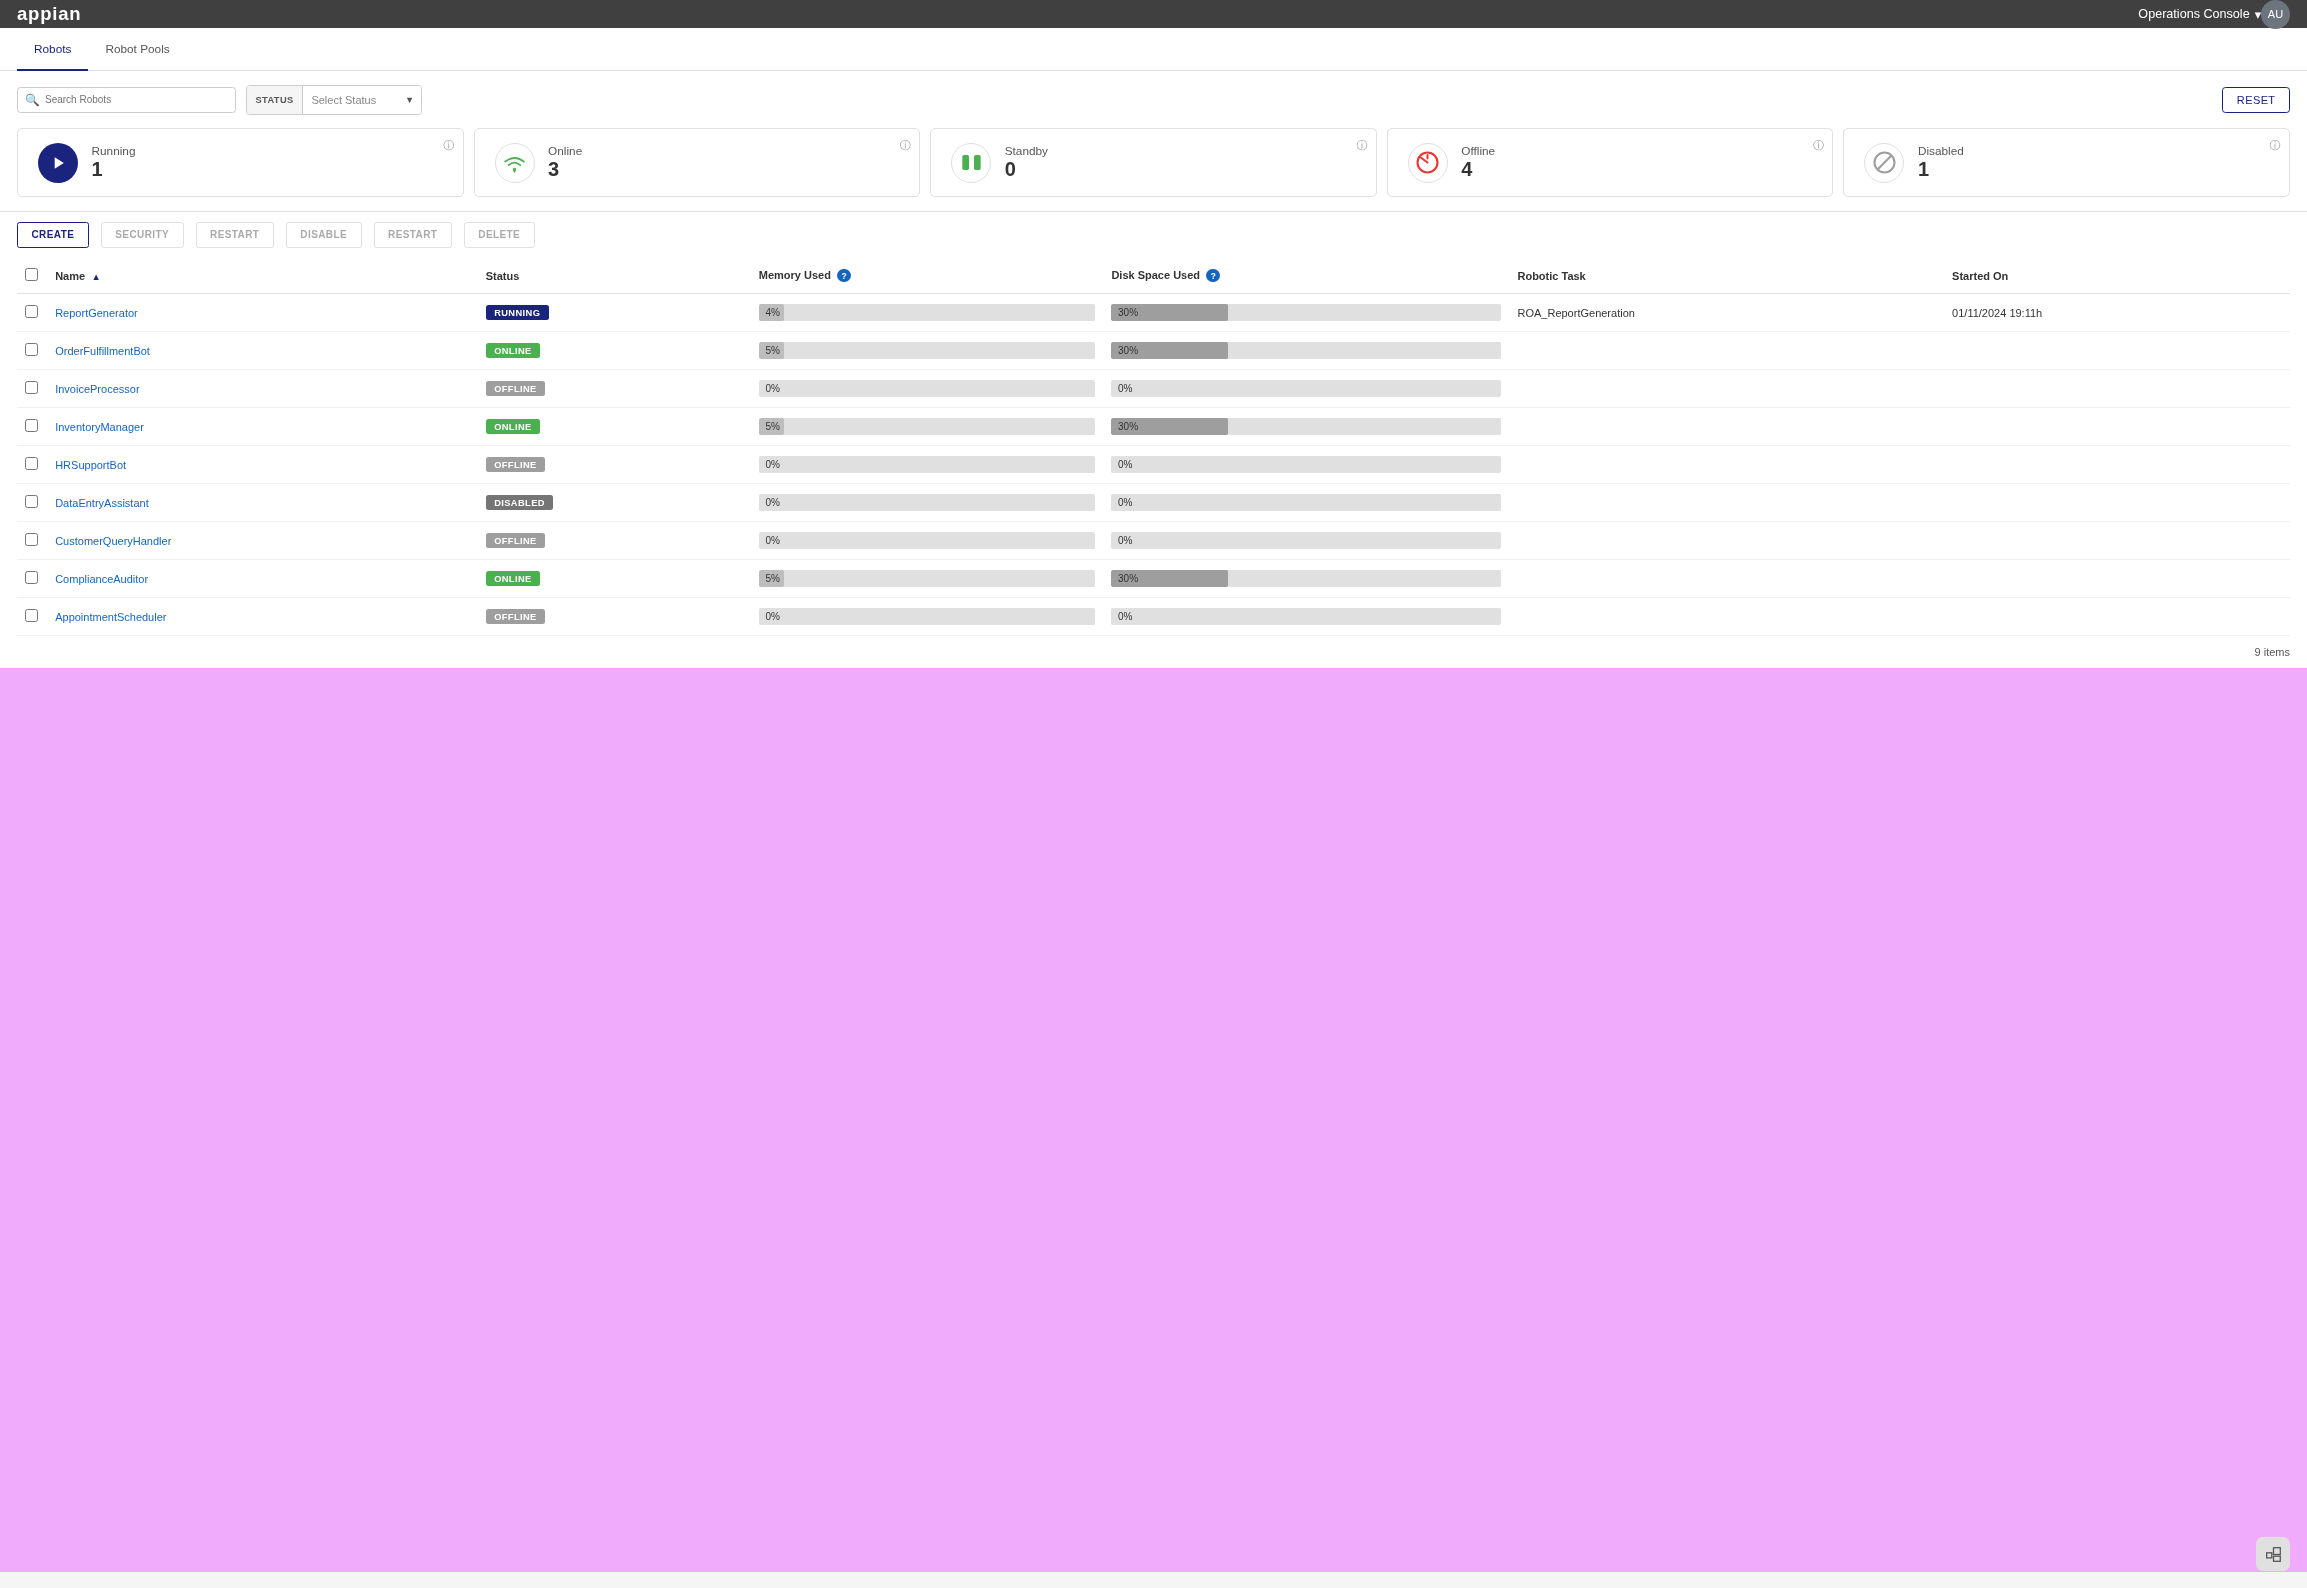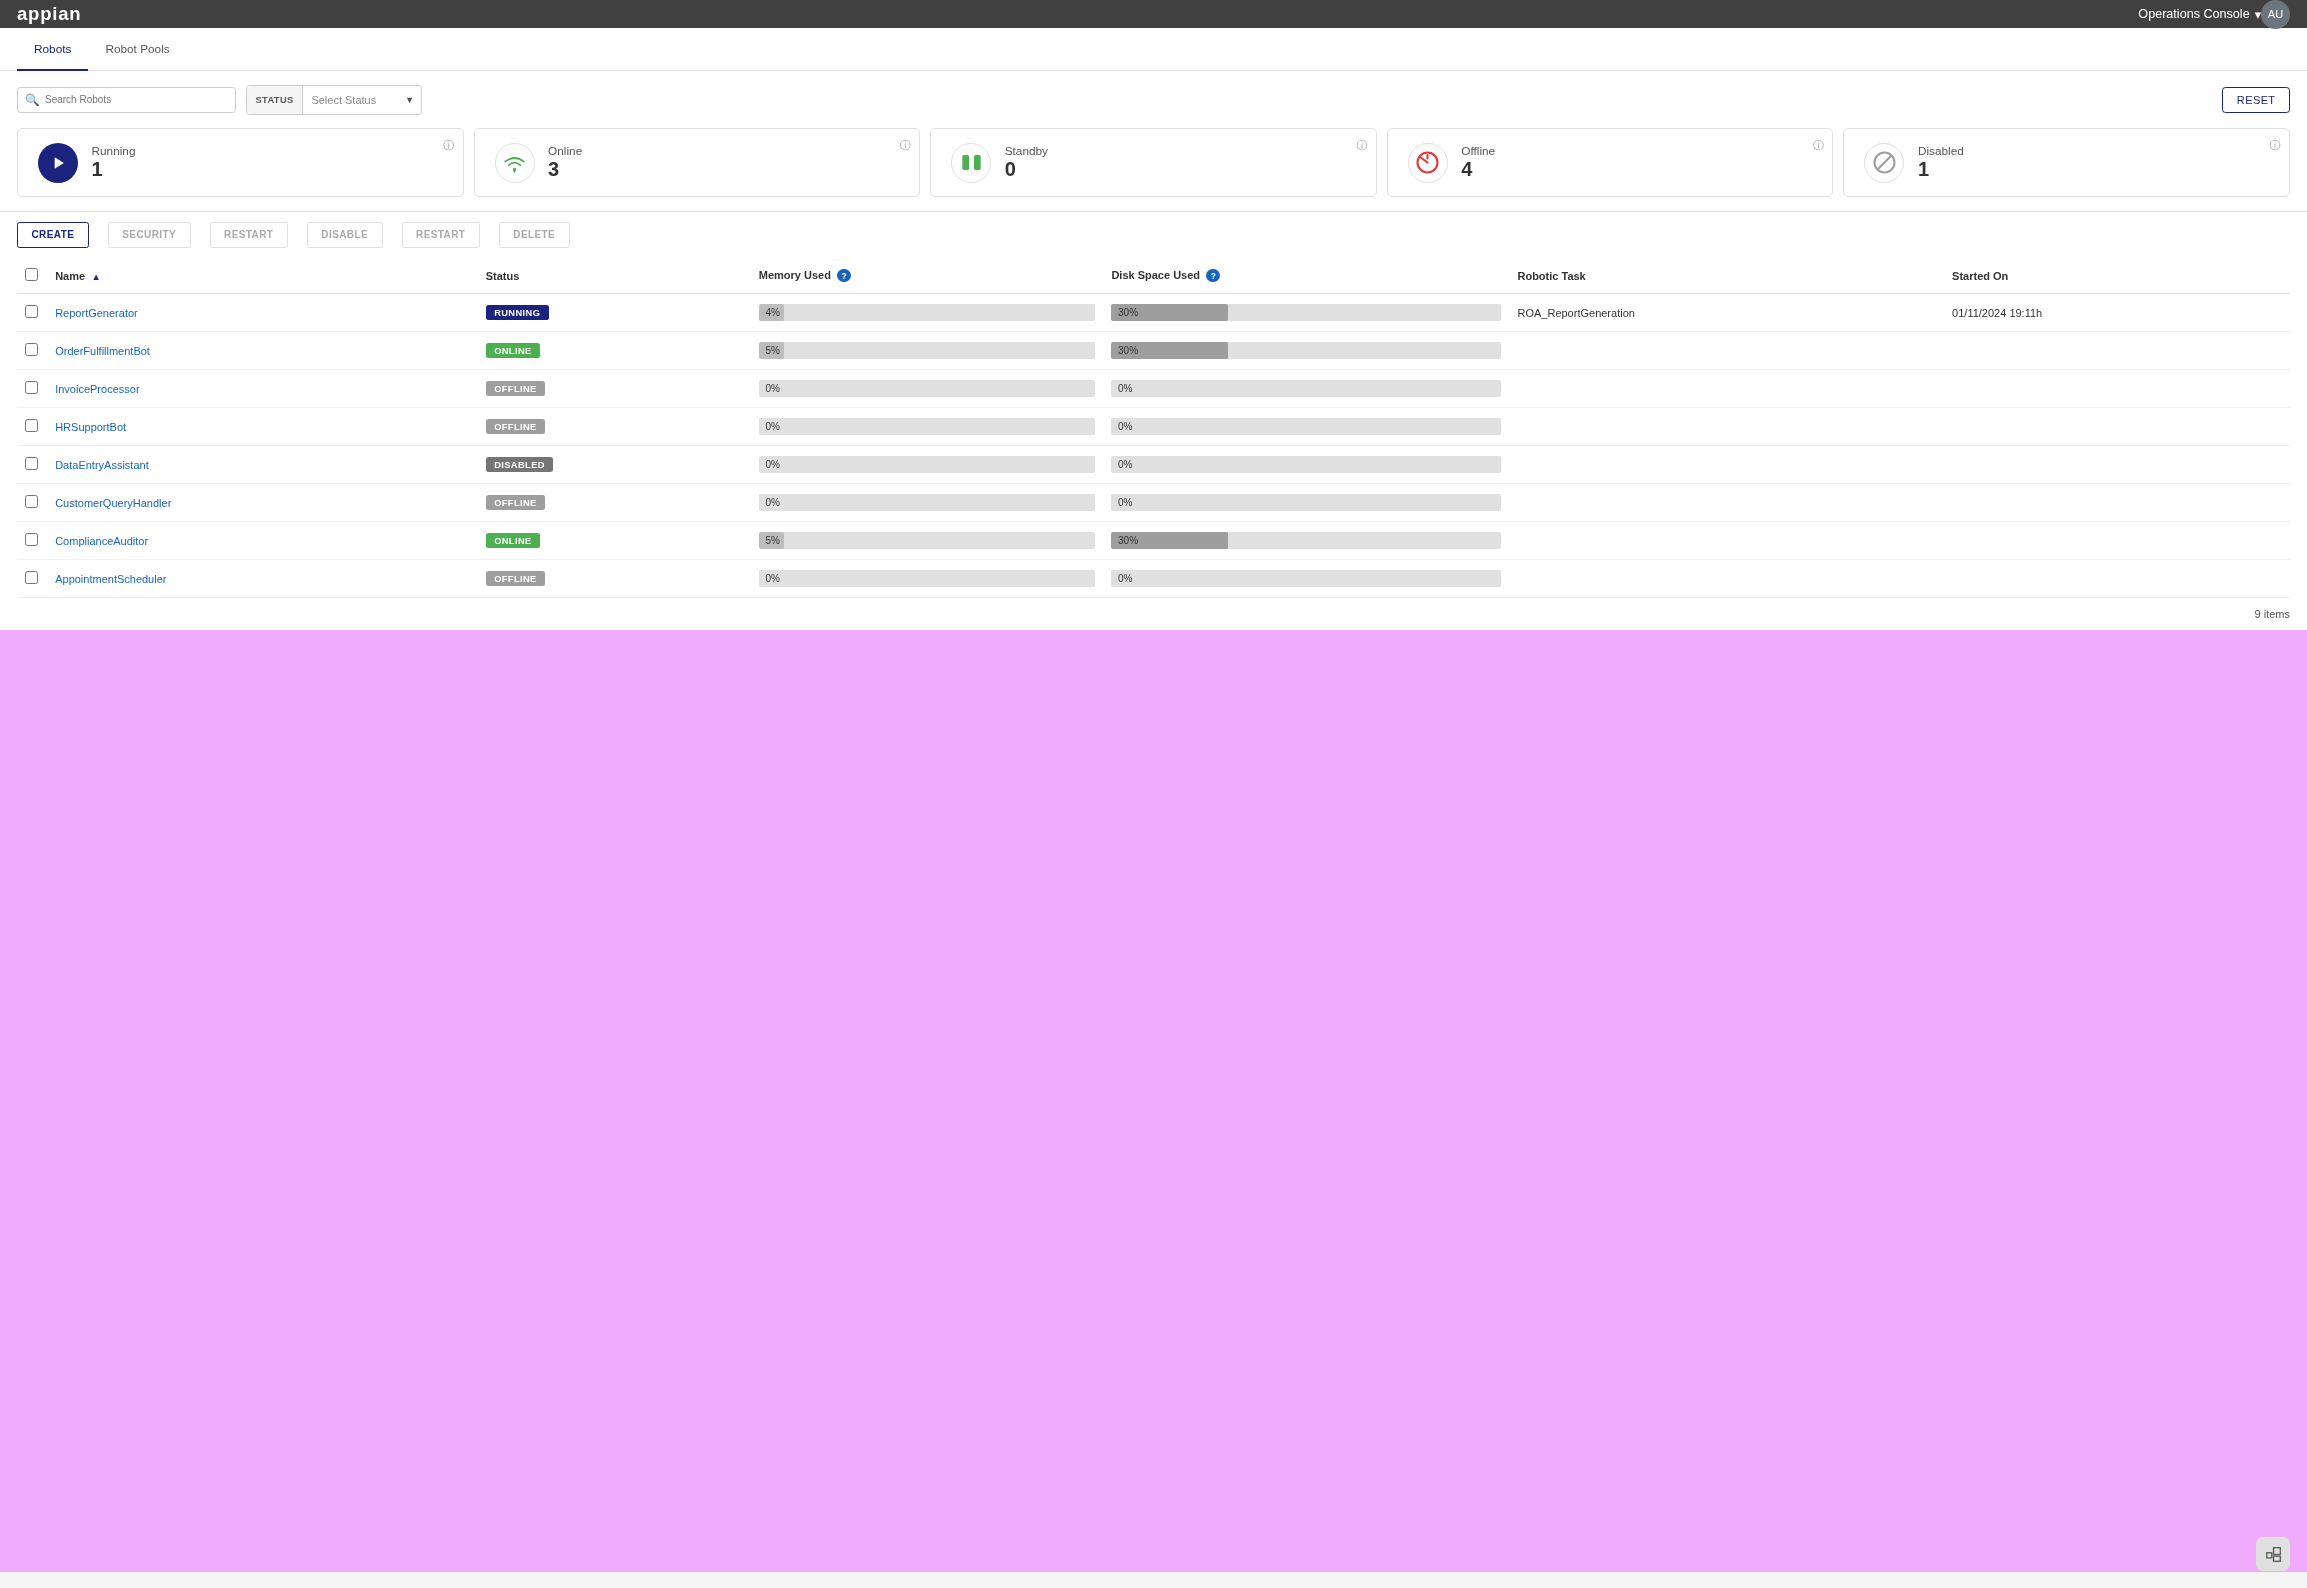--- a/index.html
+++ b/index.html
@@ -198,21 +198,21 @@
       position: absolute;
       top: 8.4px;
       right: 8.4px;
       color: #999;
       font-size: 11px;
     }
 
     
     .toolbar {
       display: flex;
-      gap: 19px;
+      gap: 12px;
       padding: 10px 17px;
       background: white;
       border-top: 0.8px solid #e0e0e0;
     }
     .toolbar-btn {
       padding: 6.7px 13.5px;
       border: 0.8px solid #ccc;
       background: white;
       font-size: 10px;
       font-weight: 600;
@@ -538,20 +538,39 @@
               <div class="progress-bar-wrapper">
                 <div class="progress-bar-fill" style="width: 0%;"></div>
                 <span class="progress-label">0%</span>
               </div>
             </td>
             <td></td>
             <td></td>
           </tr>
           <tr>
             <td class="checkbox-cell"><input type="checkbox" style=""></td>
+            <td><a class="robot-link">InventoryManager</a></td>
+            <td><span class="status-badge online">ONLINE</span></td>
+            <td>
+              <div class="progress-bar-wrapper">
+                <div class="progress-bar-fill" style="width: 5%; min-width: 25px;"></div>
+                <span class="progress-label">5%</span>
+              </div>
+            </td>
+            <td>
+              <div class="progress-bar-wrapper">
+                <div class="progress-bar-fill dark" style="width: 30%; min-width: 25px;"></div>
+                <span class="progress-label">30%</span>
+              </div>
+            </td>
+            <td></td>
+            <td></td>
+          </tr>
+          <tr>
+            <td class="checkbox-cell"><input type="checkbox" style=""></td>
             <td><a class="robot-link">HRSupportBot</a></td>
             <td><span class="status-badge offline">OFFLINE</span></td>
             <td>
               <div class="progress-bar-wrapper">
                 <div class="progress-bar-fill" style="width: 0%;"></div>
                 <span class="progress-label">0%</span>
               </div>
             </td>
             <td>
               <div class="progress-bar-wrapper">

